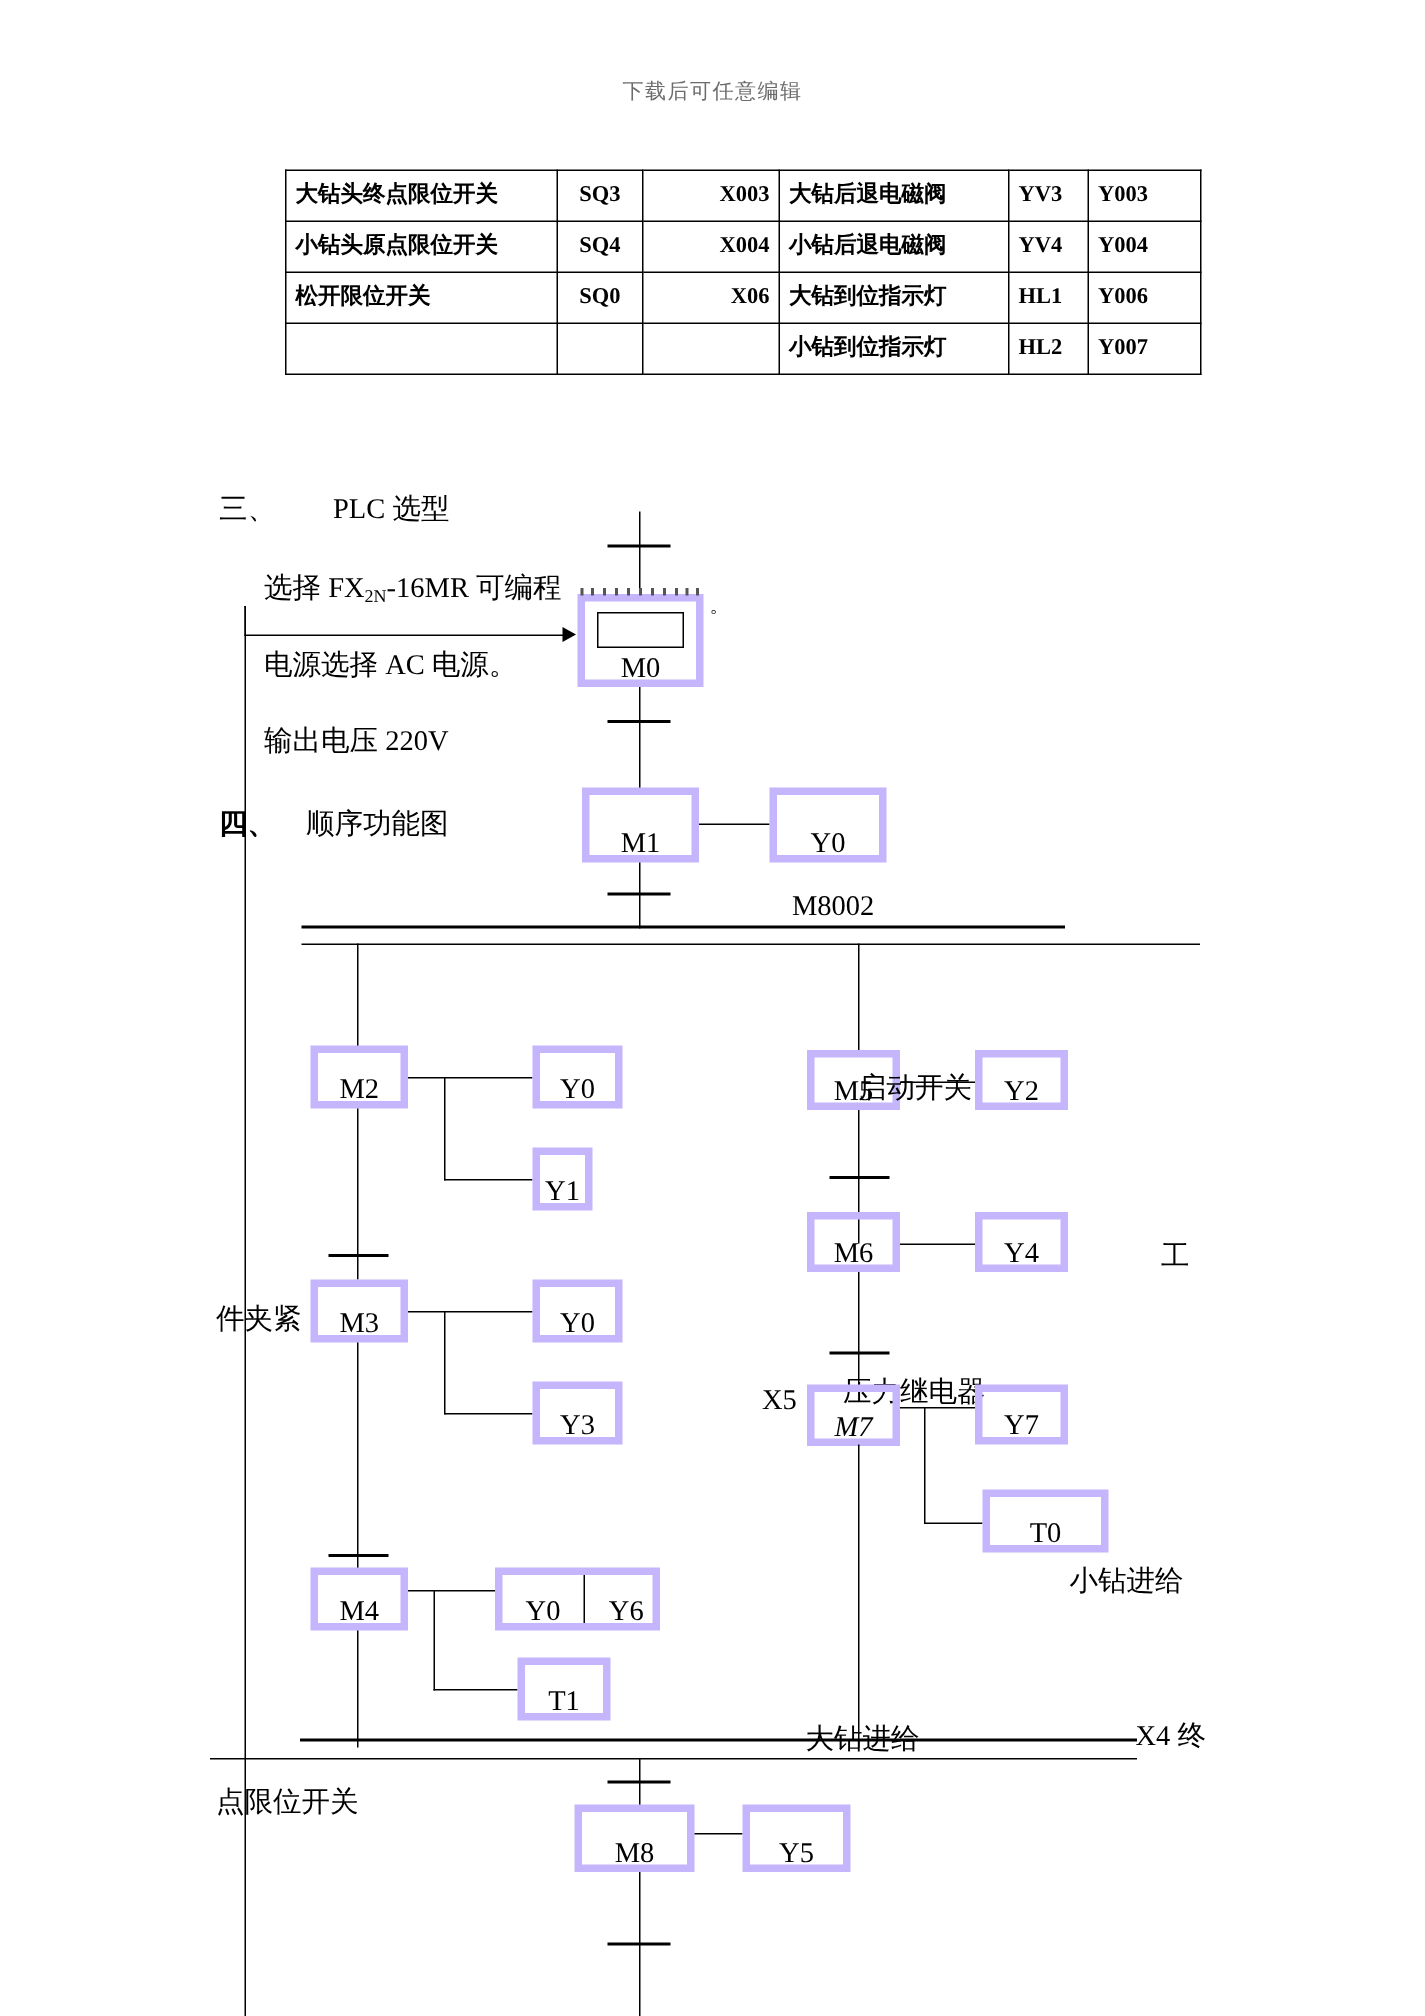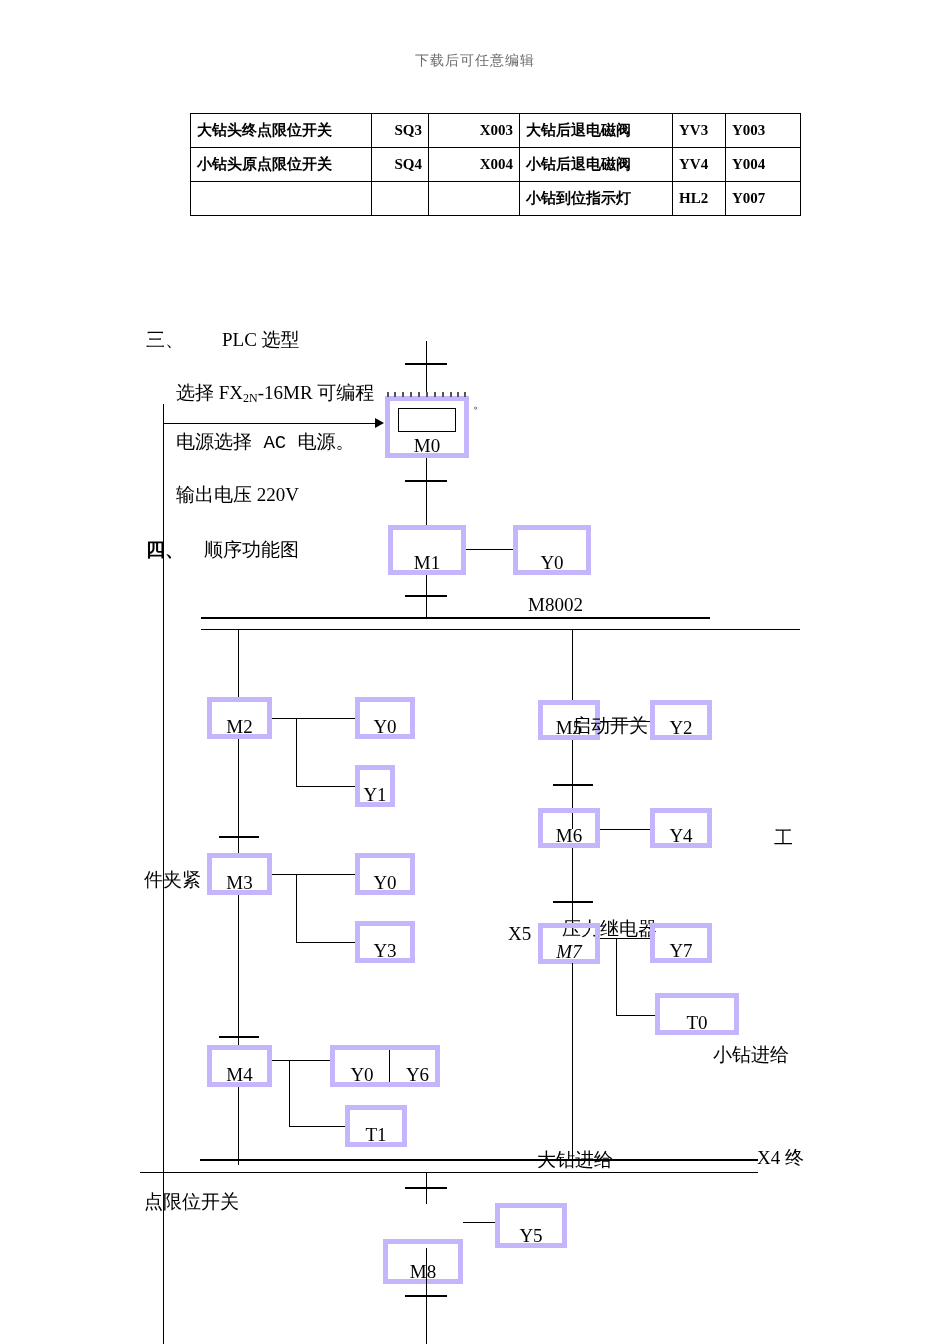--- a/index.html
+++ b/index.html
@@ -45,21 +45,21 @@
     border: 1px solid #000;
     padding: 4px 6px;
     font-size: 15px;
     font-weight: bold;
     height: 25px;
     vertical-align: middle;
     line-height: 1.15;
     background: #fff;
   }
   .io-table td.c-name   { width: 168px; }
-  .io-table td.c-sym    { width: 44px;  text-align: right; }
+  .io-table td.c-sym    { width: 44px;  text-align: center; }
   .io-table td.c-addr   { width: 78px;  text-align: right; }
   .io-table td.c-name2  { width: 140px; }
   .io-table td.c-sym2   { width: 40px;  text-align: left; }
   .io-table td.c-addr2  { width: 62px;  text-align: left; }
   .io-table td.empty    { }
 
   
   .btext {
     position: absolute;
     font-size: 19px;
@@ -190,37 +190,45 @@
       </tr>
       <tr>
         <td class="c-name">小钻头原点限位开关</td>
         <td class="c-sym">SQ4</td>
         <td class="c-addr">X004</td>
         <td class="c-name2">小钻后退电磁阀</td>
         <td class="c-sym2">YV4</td>
         <td class="c-addr2">Y004</td>
       </tr>
       <tr>
+        <td class="c-name">松开限位开关</td>
+        <td class="c-sym">SQ0</td>
+        <td class="c-addr">X06</td>
+        <td class="c-name2">大钻到位指示灯</td>
+        <td class="c-sym2">HL1</td>
+        <td class="c-addr2">Y006</td>
+      </tr>
+      <tr>
         <td class="c-name empty"></td>
         <td class="c-sym empty"></td>
         <td class="c-addr empty"></td>
         <td class="c-name2">小钻到位指示灯</td>
         <td class="c-sym2">HL2</td>
         <td class="c-addr2">Y007</td>
       </tr>
     </tbody>
   </table>
 
   <div class="btext" style="left:146px; top:330px;">三、</div>
   <div class="btext" style="left:222px; top:330px;">PLC 选型</div>
 
   <div class="btext" style="left:176px; top:383px;"><span>选择 FX</span><span class="sub">2N</span><span>-16MR 可编程</span></div>
   <div class="degree" style="left:473px; top:395px;">。</div>
 
-  <div class="btext" style="left:176px; top:434px;font-family:Liberation Mono, monospace;">电源选择 AC 电源。</div>
+  <div class="btext" style="left:176px; top:434px;">电源选择 AC 电源。</div>
   <div class="btext" style="left:176px; top:485px;">输出电压 220V</div>
 
   <div class="btext bold" style="left:146px; top:540px;">四、</div>
   <div class="btext" style="left:204px; top:540px;">顺序功能图</div>
 
   <div class="ln vl" style="left:163px; top:404px; height:940px;"></div>
   <div class="ln hl" style="left:163px; top:404px; width:1px; height:1px;"></div>
   <div class="ln hl" style="left:163px; top:423px; width:218px;"></div>
   <div class="ln vl" style="left:163px; top:404px; height:20px;"></div>
   <div class="arrowhead" style="left:375px; top:418px;"></div>
@@ -363,21 +371,21 @@
 
   <div class="ln hl" style="left:200px; top:1159px; width:558px; height:2px;"></div>
   <div class="ln hl" style="left:140px; top:1172px; width:618px;"></div>
   <div class="dlabel" style="left:537px; top:1150px;">大钻进给</div>
   <div class="dlabel" style="left:757px; top:1148px;">X4 终</div>
   <div class="dlabel" style="left:144px; top:1192px;">点限位开关</div>
 
   <div class="ln vl" style="left:426px; top:1172px; height:32px;"></div>
   <div class="trans" style="left:405px; top:1187px; width:42px;"></div>
 
-  <div class="box" style="left:383px; top:1203px; width:80px; height:45px;margin-top:36px;">
+  <div class="box" style="left:383px; top:1203px; width:80px; height:45px;">
     <div class="lbl">M8</div>
   </div>
   <div class="ln hl" style="left:463px; top:1222px; width:32px;"></div>
   <div class="box" style="left:495px; top:1203px; width:72px; height:45px;">
     <div class="lbl">Y5</div>
   </div>
 
   <div class="ln vl" style="left:426px; top:1248px; height:96px;"></div>
   <div class="trans" style="left:405px; top:1295px; width:42px;"></div>
 

